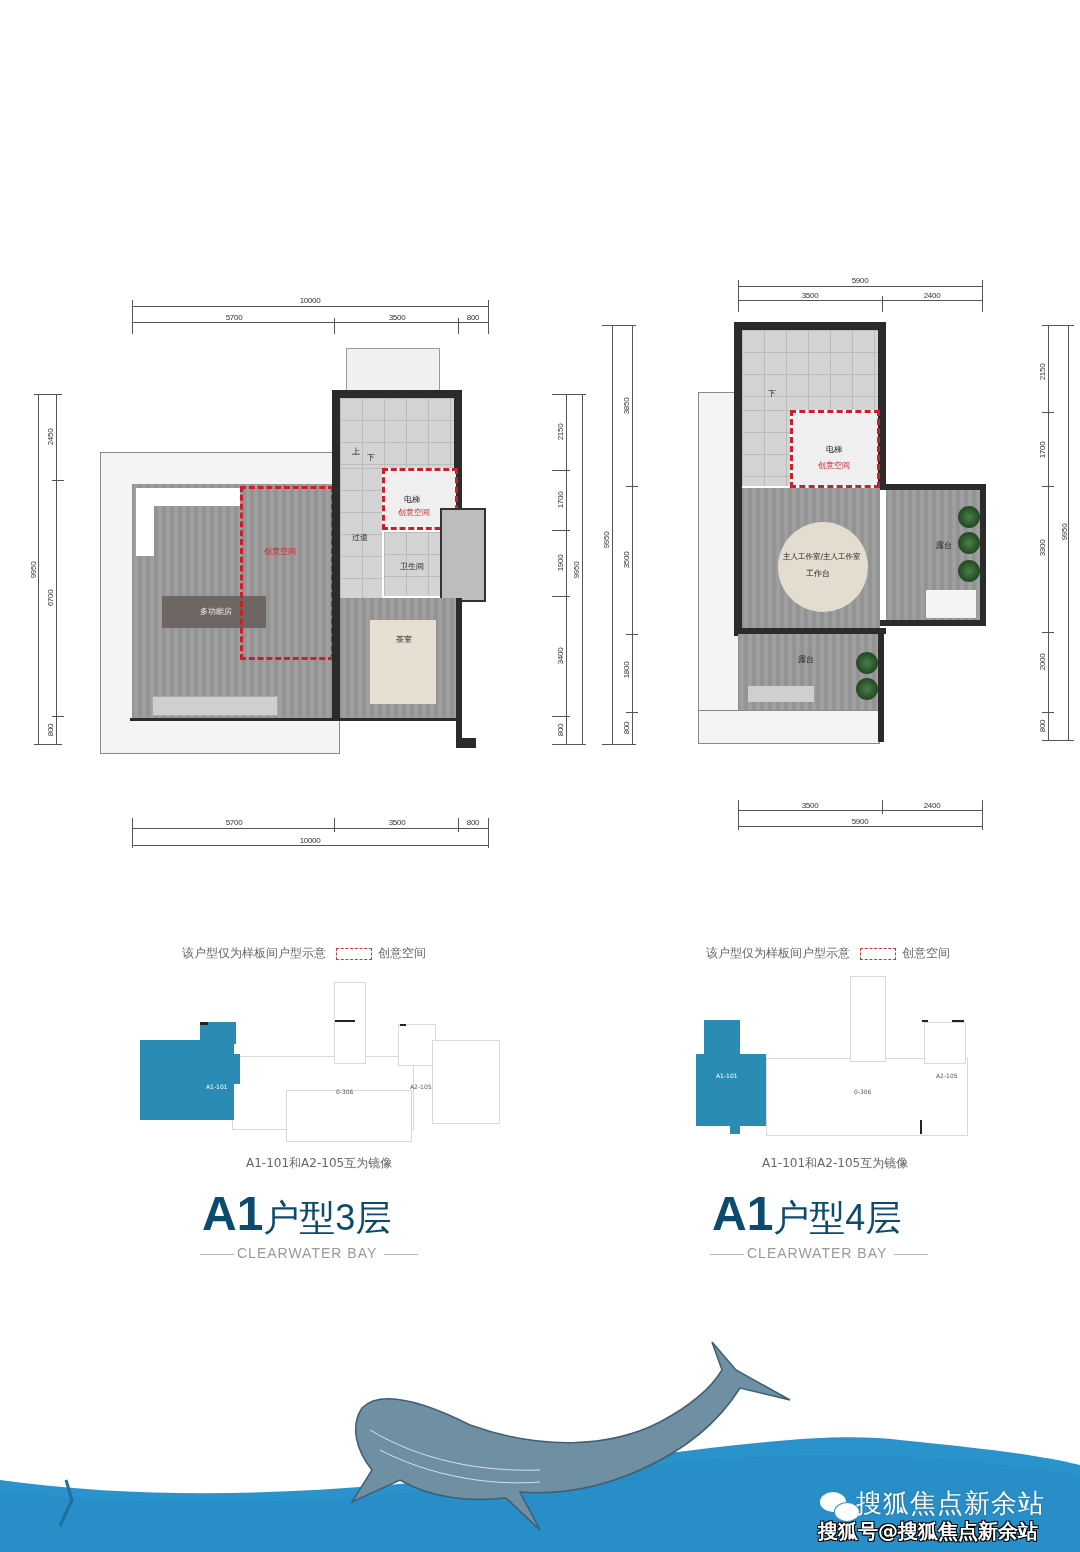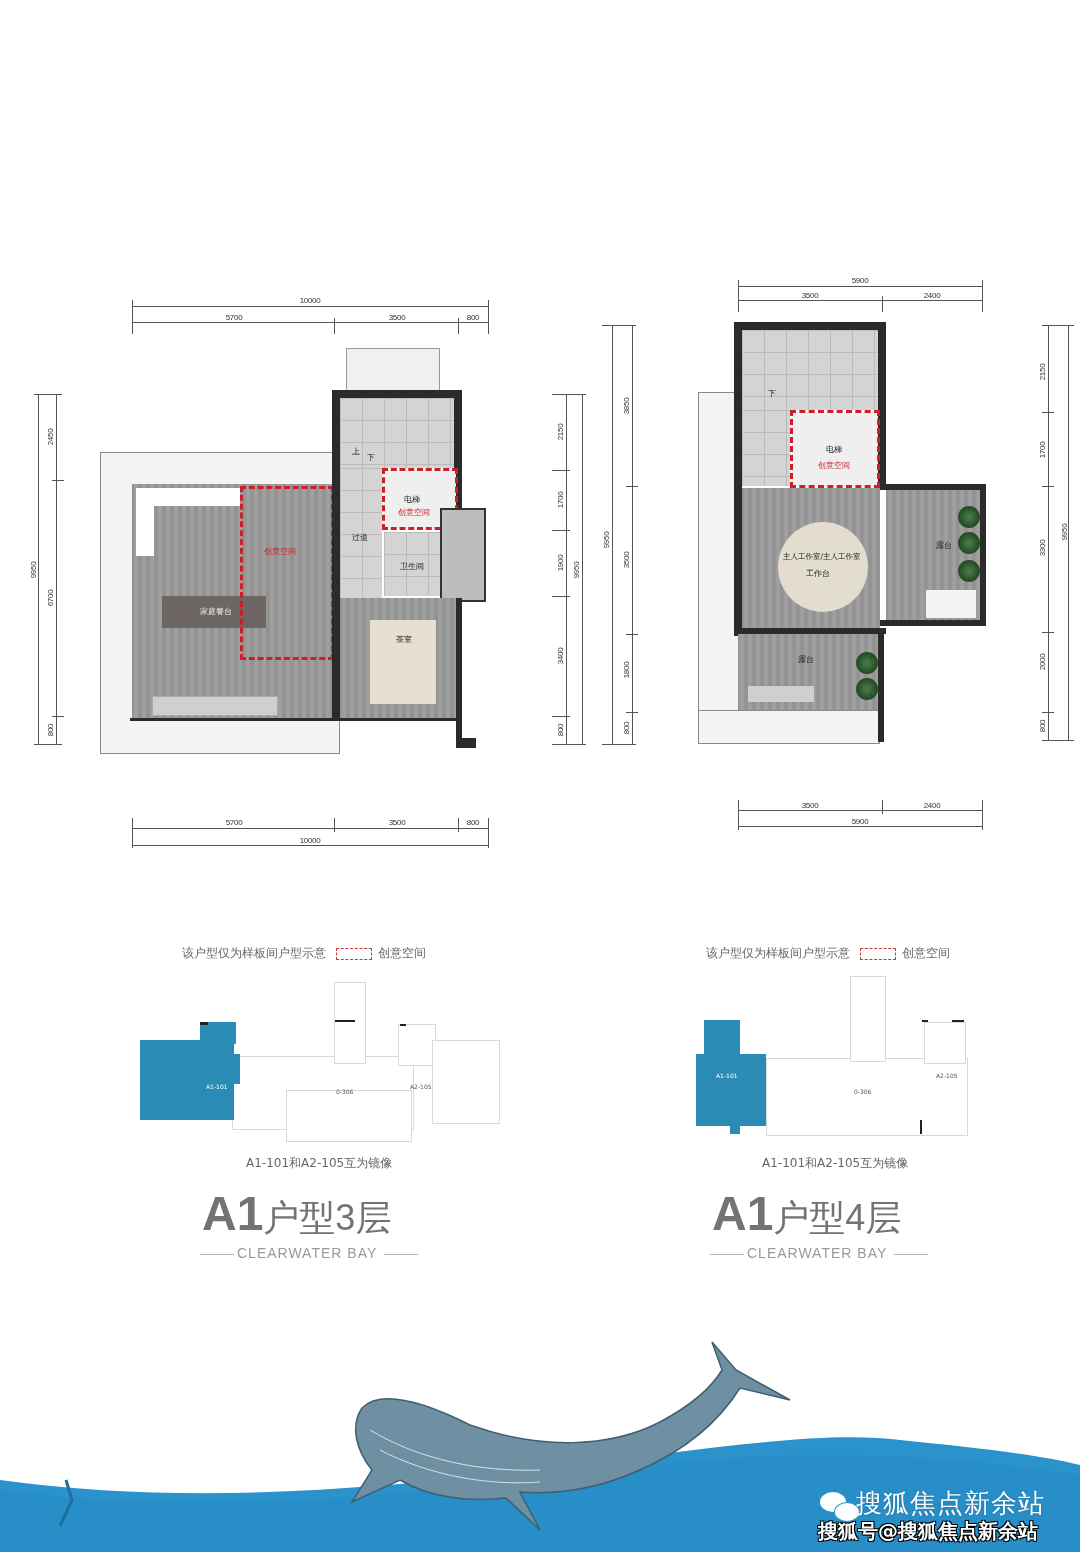--- a/index.html
+++ b/index.html
@@ -12,21 +12,21 @@
   .wall{position:absolute;background:#2b2b2b;}
   .floor{position:absolute;background:linear-gradient(90deg,#8f8f8f 0,#a3a3a3 4px,#8f8f8f 8px);background-size:8px 100%;}
   .tile{position:absolute;background-color:#d4d4d4;background-image:linear-gradient(#bbb 1px,transparent 1px),linear-gradient(90deg,#bbb 1px,transparent 1px);background-size:22px 22px;}
   .terrace-outline{position:absolute;background:#f4f4f4;border:1px solid #8a8a8a;}
   .creative{position:absolute;border:3px dashed #cc1f2a;box-sizing:border-box;}
   .room-label{position:absolute;font-size:8px;color:#222;white-space:nowrap;font-family:"DejaVu Sans",sans-serif;}
   .red-label{position:absolute;font-size:8px;color:#d0242f;white-space:nowrap;}
   .plant{position:absolute;width:22px;height:22px;border-radius:50%;background:radial-gradient(circle,#4d7f4a 0,#274f27 60%,#1d391d 100%);}
   .caption{position:absolute;font-size:12px;color:#666;white-space:nowrap;}
   .legend-box{display:inline-block;width:34px;height:10px;border:1.5px dashed #c23a3a;vertical-align:middle;margin:0 6px 0 10px;}
-  .title{position:absolute;color:#737373;font-family:"Liberation Sans",sans-serif;font-weight:bold;white-space:nowrap;}
+  .title{position:absolute;color:#0c4a6e;font-family:"Liberation Sans",sans-serif;font-weight:bold;white-space:nowrap;}
   .title .big{font-size:48px;}
   .title .cn{font-size:36px;font-weight:normal;}
   .subtitle{position:absolute;font-family:"Liberation Sans",sans-serif;font-size:14px;color:#9a9a9a;letter-spacing:1px;white-space:nowrap;}
   .subline{position:absolute;height:1px;background:#b5b5b5;}
   .keyplan{position:absolute;}
   .kp-line{position:absolute;border:1px solid #d9d9d9;background:#fff;}
   .kp-wall{position:absolute;background:#222;}
   .kp-blue{position:absolute;background:#2a8bb5;}
   .kp-text{position:absolute;font-size:6px;color:#555;white-space:nowrap;}
   .watermark1{position:absolute;font-size:26px;color:#ffffff;white-space:nowrap;letter-spacing:1px;text-shadow:0 0 2px rgba(0,0,0,0.25);}
@@ -110,21 +110,21 @@
 
   <div class="terrace-outline" style="left:100px;top:452px;width:238px;height:300px;"></div>
   <div class="abs" style="left:346px;top:348px;width:92px;height:44px;background:#f0f0f0;border:1px solid #999;"></div>
 
   <div class="floor" style="left:132px;top:484px;width:200px;height:236px;"></div>
   <div class="abs" style="left:136px;top:488px;width:104px;height:18px;background:#fff;"></div>
   <div class="abs" style="left:136px;top:488px;width:18px;height:68px;background:#fff;"></div>
   <div class="abs" style="left:152px;top:696px;width:124px;height:18px;background:#cfcfcf;border:1px solid #aaa;"></div>
 
   <div class="abs" style="left:162px;top:596px;width:104px;height:32px;background:#6d6663;"></div>
-  <div class="room-label" style="left:200px;top:606px;color:#eee;">家庭餐台</div>
+  <div class="room-label" style="left:200px;top:606px;color:#eee;">多功能房</div>
 
   <div class="creative" style="left:240px;top:486px;width:94px;height:174px;"></div>
   <div class="red-label" style="left:264px;top:546px;">创意空间</div>
 
   <div class="wall" style="left:332px;top:390px;width:130px;height:8px;"></div>
   <div class="wall" style="left:332px;top:390px;width:8px;height:330px;"></div>
   <div class="wall" style="left:454px;top:390px;width:8px;height:140px;"></div>
   <div class="tile" style="left:340px;top:398px;width:114px;height:70px;"></div>
   <div class="room-label" style="left:352px;top:446px;">上</div>
   <div class="room-label" style="left:367px;top:452px;">下</div>

